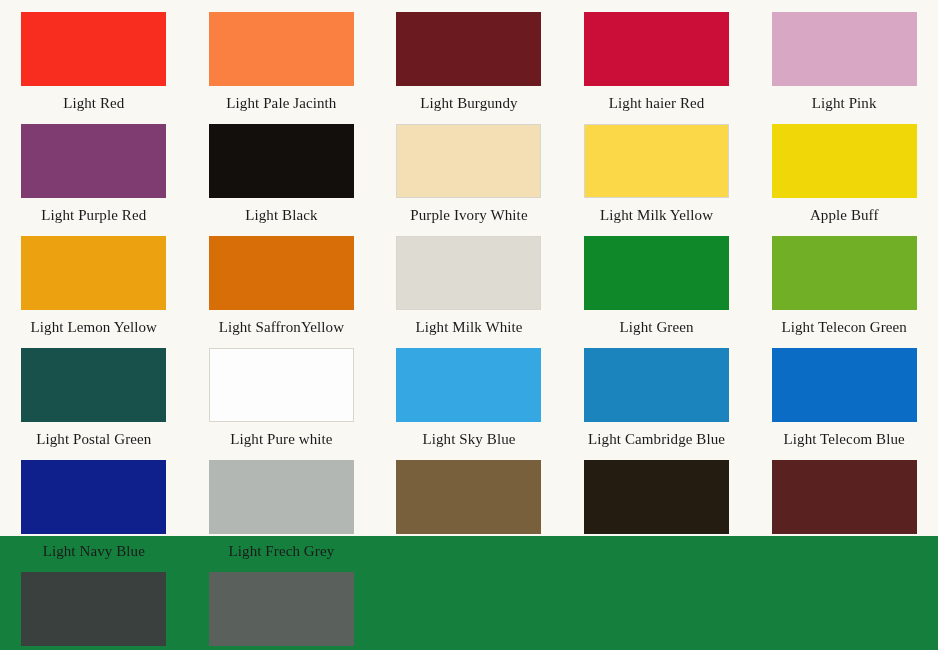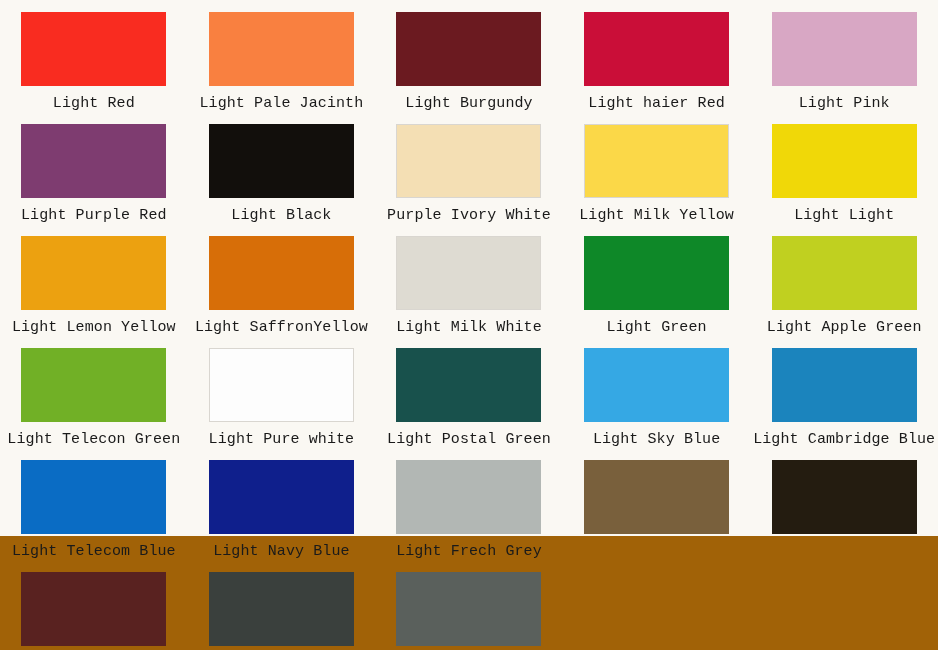--- a/index.html
+++ b/index.html
@@ -65,21 +65,21 @@
     line-height: 17px;
     color: #1a1a1a;
     white-space: nowrap;
     text-align: center;
     letter-spacing: 0.1px;
   }
 </style>
 </head>
 <body>
 
-<div id="chart" style="background: #a16207; font-family: Liberation Mono, monospace;">
+<div id="chart" style="background: #15803d;">
   <div id="cream-bg" style="background: rgb(250, 248, 243);"></div>
   <div id="grid">
       <div class="cell">
         <div class="swatch" style="background: rgb(249, 44, 32);"></div>
         <div class="caption">Light Red</div>
       </div>
       <div class="cell">
         <div class="swatch" style="background: rgb(249, 128, 64);"></div>
         <div class="caption">Light Pale Jacinth</div>
       </div>
@@ -106,53 +106,49 @@
       <div class="cell">
         <div class="swatch bordered" style="background: rgb(244, 223, 180);"></div>
         <div class="caption">Purple  Ivory White</div>
       </div>
       <div class="cell">
         <div class="swatch bordered" style="background: rgb(251, 216, 72);"></div>
         <div class="caption">Light Milk  Yellow</div>
       </div>
       <div class="cell">
         <div class="swatch" style="background: rgb(240, 216, 8);"></div>
-        <div class="caption">Light Light</div>
+        <div class="caption">Apple Buff</div>
       </div>
       <div class="cell">
         <div class="swatch" style="background: rgb(236, 161, 16);"></div>
         <div class="caption">Light Lemon Yellow</div>
       </div>
       <div class="cell">
         <div class="swatch" style="background: rgb(215, 110, 8);"></div>
         <div class="caption">Light SaffronYellow</div>
       </div>
       <div class="cell">
         <div class="swatch bordered" style="background: rgb(222, 219, 210);"></div>
         <div class="caption">Light Milk White</div>
       </div>
       <div class="cell">
         <div class="swatch" style="background: rgb(14, 136, 40);"></div>
         <div class="caption">Light Green</div>
       </div>
       <div class="cell">
-        <div class="swatch" style="background: rgb(192, 208, 32);"></div>
-        <div class="caption">Light Apple Green</div>
-      </div>
-      <div class="cell">
         <div class="swatch" style="background: rgb(113, 176, 38);"></div>
         <div class="caption">Light Telecon Green</div>
       </div>
       <div class="cell">
+        <div class="swatch" style="background: rgb(24, 81, 76);"></div>
+        <div class="caption">Light Postal  Green</div>
+      </div>
+      <div class="cell">
         <div class="swatch bordered" style="background: rgb(253, 253, 253);"></div>
         <div class="caption">Light Pure white</div>
-      </div>
-      <div class="cell">
-        <div class="swatch" style="background: rgb(24, 81, 76);"></div>
-        <div class="caption">Light Postal  Green</div>
       </div>
       <div class="cell">
         <div class="swatch" style="background: rgb(53, 168, 228);"></div>
         <div class="caption">Light Sky Blue</div>
       </div>
       <div class="cell">
         <div class="swatch" style="background: rgb(27, 132, 189);"></div>
         <div class="caption">Light Cambridge Blue</div>
       </div>
       <div class="cell">

